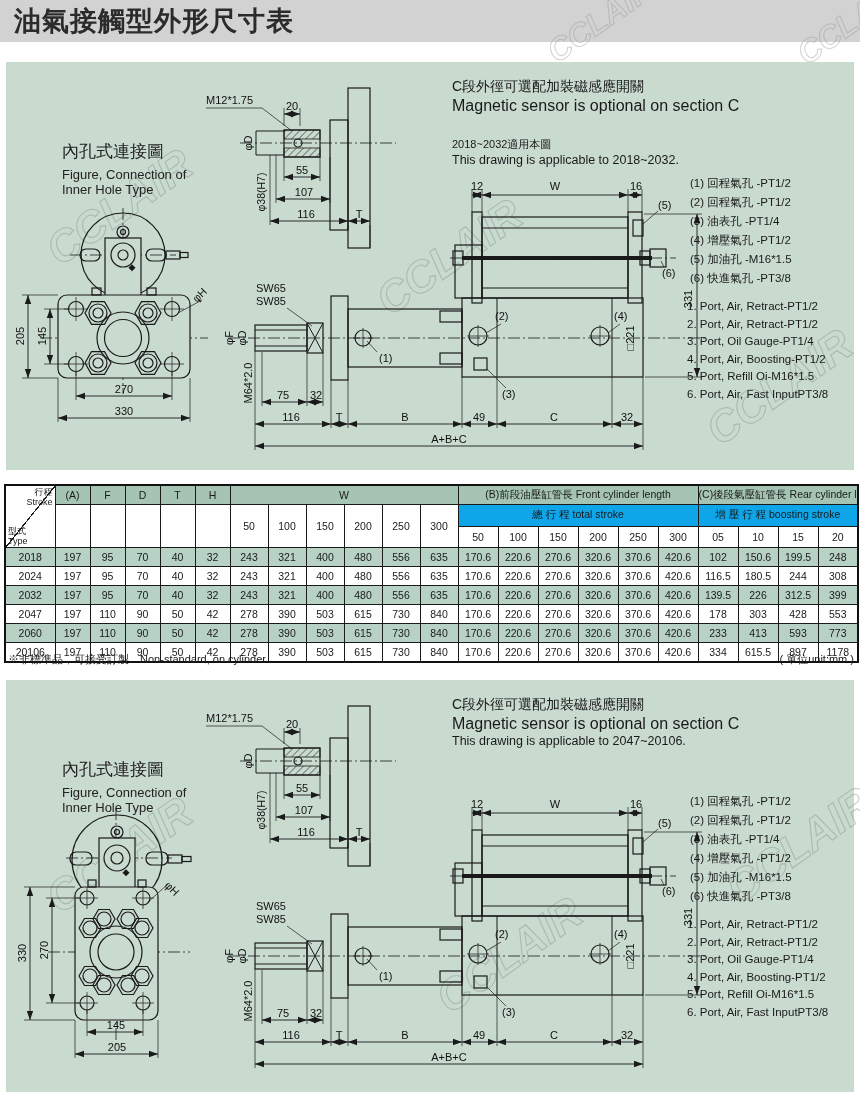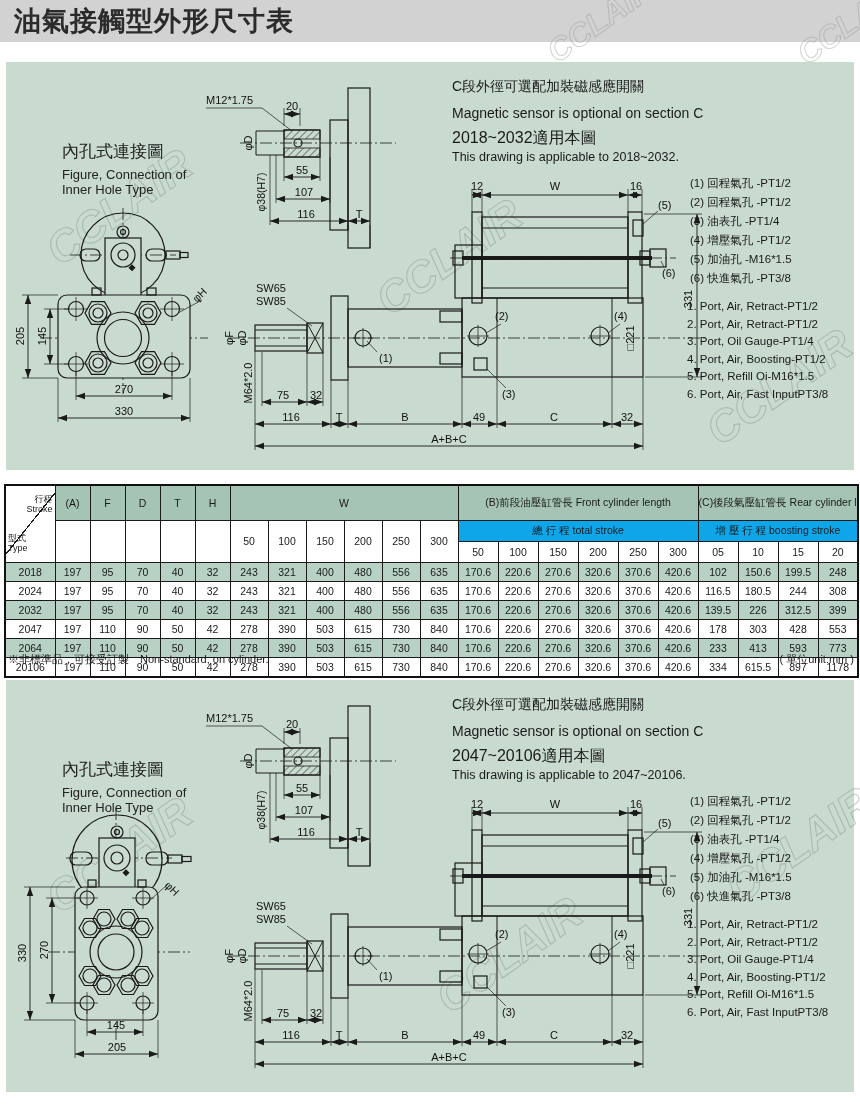--- a/index.html
+++ b/index.html
@@ -12,36 +12,36 @@
   .panel{position:absolute;left:6px;width:848px;background:#c9dacf;}
   #panel1{top:62px;height:408px;}
   #panel2{top:680px;height:412px;}
   .panel svg{position:absolute;left:0;top:0;}
   .model-title{position:absolute;left:10px;top:14px;font-size:29px;font-weight:bold;color:#1e1e1e;letter-spacing:1px;}
   .figcap{position:absolute;left:56px;top:78px;}
   .figcap .zh{font-size:17px;color:#222;}
   .figcap .en{font-size:13px;color:#222;line-height:15px;margin-top:4px;}
   .sensor{position:absolute;left:446px;top:16px;}
   .sensor .zh{font-size:14px;}
-  .sensor .en{font-size:14px;margin-top:9px;}
-  .sensor .app-zh{font-size:16px;margin-top:7px;}
+  .sensor .en{font-size:16px;margin-top:1px;}
+  .sensor .app-zh{font-size:11px;margin-top:22px;}
   .sensor .app-en{font-size:12.5px;margin-top:1px;}
   .ports{position:absolute;font-size:11.5px;white-space:nowrap;}
   .ports-zh{left:684px;top:112px;line-height:19px;}
   .ports-en{left:681px;top:236px;line-height:17.5px;}
   
   .dimtable{position:absolute;top:484px;left:4px;width:853px;border-collapse:collapse;
     table-layout:fixed;border:2px solid #111;}
   .dimtable th,.dimtable td{border:1px solid #1a1a1a;text-align:center;padding:0;
     font-weight:normal;overflow:hidden;white-space:nowrap;}
   .dimtable thead th{font-size:10.5px;}
   .grn{background:#a5c4b3;}
   .sub{background:#0ea5e9;font-size:10px;}
   .bc{font-size:9.5px;}
-  .r1{height:35px;} .r2{height:21px;} .r3{height:21px;}
+  .r1{height:19px;} .r2{height:21px;} .r3{height:21px;}
   .dimtable tbody td{font-size:10.5px;height:18px;}
   .dimtable tbody tr:nth-child(odd){background:#b7d2c4;}
   .dimtable tbody tr:nth-child(even){background:#ffffff;}
   .dimtable tbody tr + tr td{border-top:1px dotted #444;}
   .corner{background:#fff;padding:0;}
   .cornerbox{position:relative;width:100%;height:61px;
     background:linear-gradient(to bottom right,transparent 49.2%,#1a1a1a 49.2%,#1a1a1a 50.8%,transparent 50.8%);}
   .cornerbox .stk{position:absolute;top:1px;right:2px;font-size:9px;line-height:10px;text-align:right;}
   .cornerbox .typ{position:absolute;bottom:1px;left:2px;font-size:9px;line-height:10px;text-align:left;}
   .footline{position:absolute;top:652px;left:8px;width:846px;font-size:11px;}
@@ -483,21 +483,21 @@
         <td>270.6</td>
         <td>320.6</td>
         <td>370.6</td>
         <td>420.6</td>
         <td>178</td>
         <td>303</td>
         <td>428</td>
         <td>553</td>
       </tr>
       <tr>
-        <td>2064</td>
+        <td>2060</td>
         <td>197</td>
         <td>110</td>
         <td>90</td>
         <td>50</td>
         <td>42</td>
         <td>278</td>
         <td>390</td>
         <td>503</td>
         <td>615</td>
         <td>730</td>
@@ -774,21 +774,20 @@
   <div class="figcap">
     <div class="zh">內孔式連接圖</div>
     <div class="en">
       <div>Figure, Connection of</div>
       <div>Inner Hole Type</div>
     </div>
   </div>
   <div class="sensor">
     <div class="zh">C段外徑可選配加裝磁感應開關</div>
     <div class="en">Magnetic sensor is optional on section C</div>
-    <div class="app-zh">2047~20106適用本圖</div>
     <div class="app-en">This drawing is applicable to 2047~20106.</div>
   </div>
   <div class="ports ports-zh">
       <div class="port-line">(1) 回程氣孔 -PT1/2</div>
       <div class="port-line">(2) 回程氣孔 -PT1/2</div>
       <div class="port-line">(3) 油表孔 -PT1/4</div>
       <div class="port-line">(4) 增壓氣孔 -PT1/2</div>
       <div class="port-line">(5) 加油孔 -M16*1.5</div>
       <div class="port-line">(6) 快進氣孔 -PT3/8</div>
     </div>

